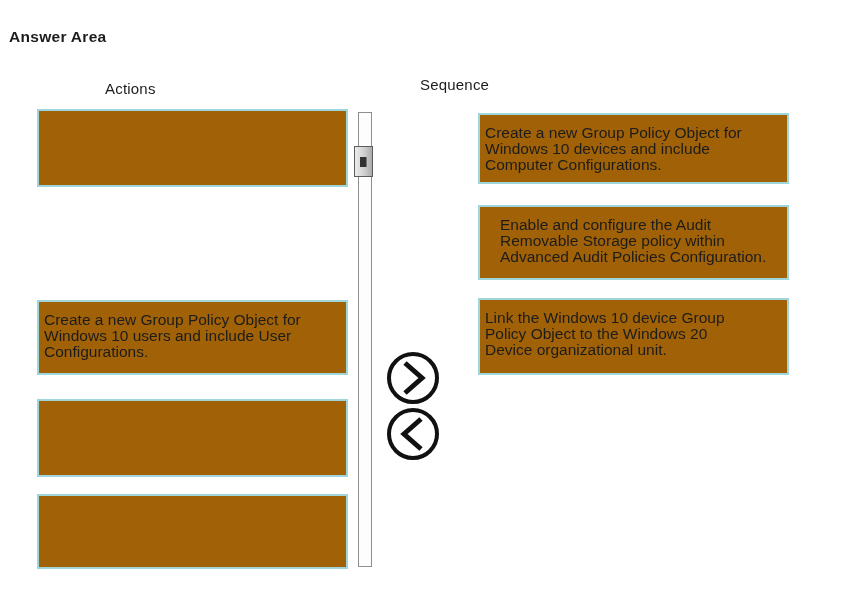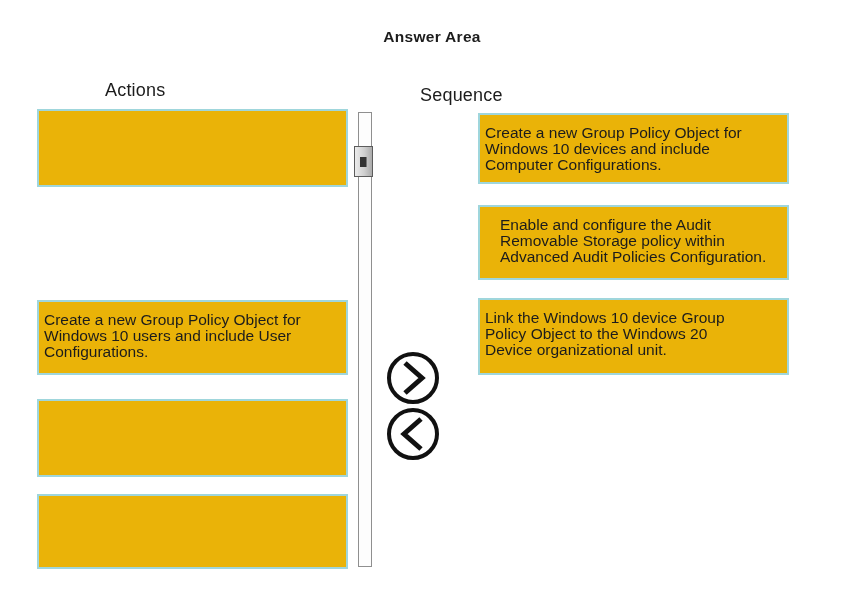--- a/index.html
+++ b/index.html
@@ -17,39 +17,39 @@
     position: relative;
     width: 855px;
     height: 609px;
     background: var(--bg);
     overflow: hidden;
   }
 
   .page-title {
     position: absolute;
     top: 28px; left: 9px; width: 846px;
-    text-align: center;
+    text-align: left;
     font-size: 15.5px;
     font-weight: bold;
     letter-spacing: 0.3px;
   }
 
   .col-header {
     position: absolute;
-    font-size: 18px;
+    font-size: 15px;
     letter-spacing: 0.2px;
   }
   .actions-header  { top: 80px; left: 105px; }
-  .sequence-header { top: 85px; left: 420px; }
+  .sequence-header { top: 76px; left: 420px; }
 
   .box {
     position: absolute;
     width: 311px;
     border: 2px solid var(--box-border);
-    background: #eab308;
+    background: #a16207;
     font-size: 15.5px;
     line-height: 16px;
     padding: 10px 6px 0 5px;
     white-space: pre-line;
     color: var(--text-color);
   }
   .action-col { left: 37px; }
   .seq-col    { left: 478px; }
 
   .a1 { top: 109px; height: 78px; }

